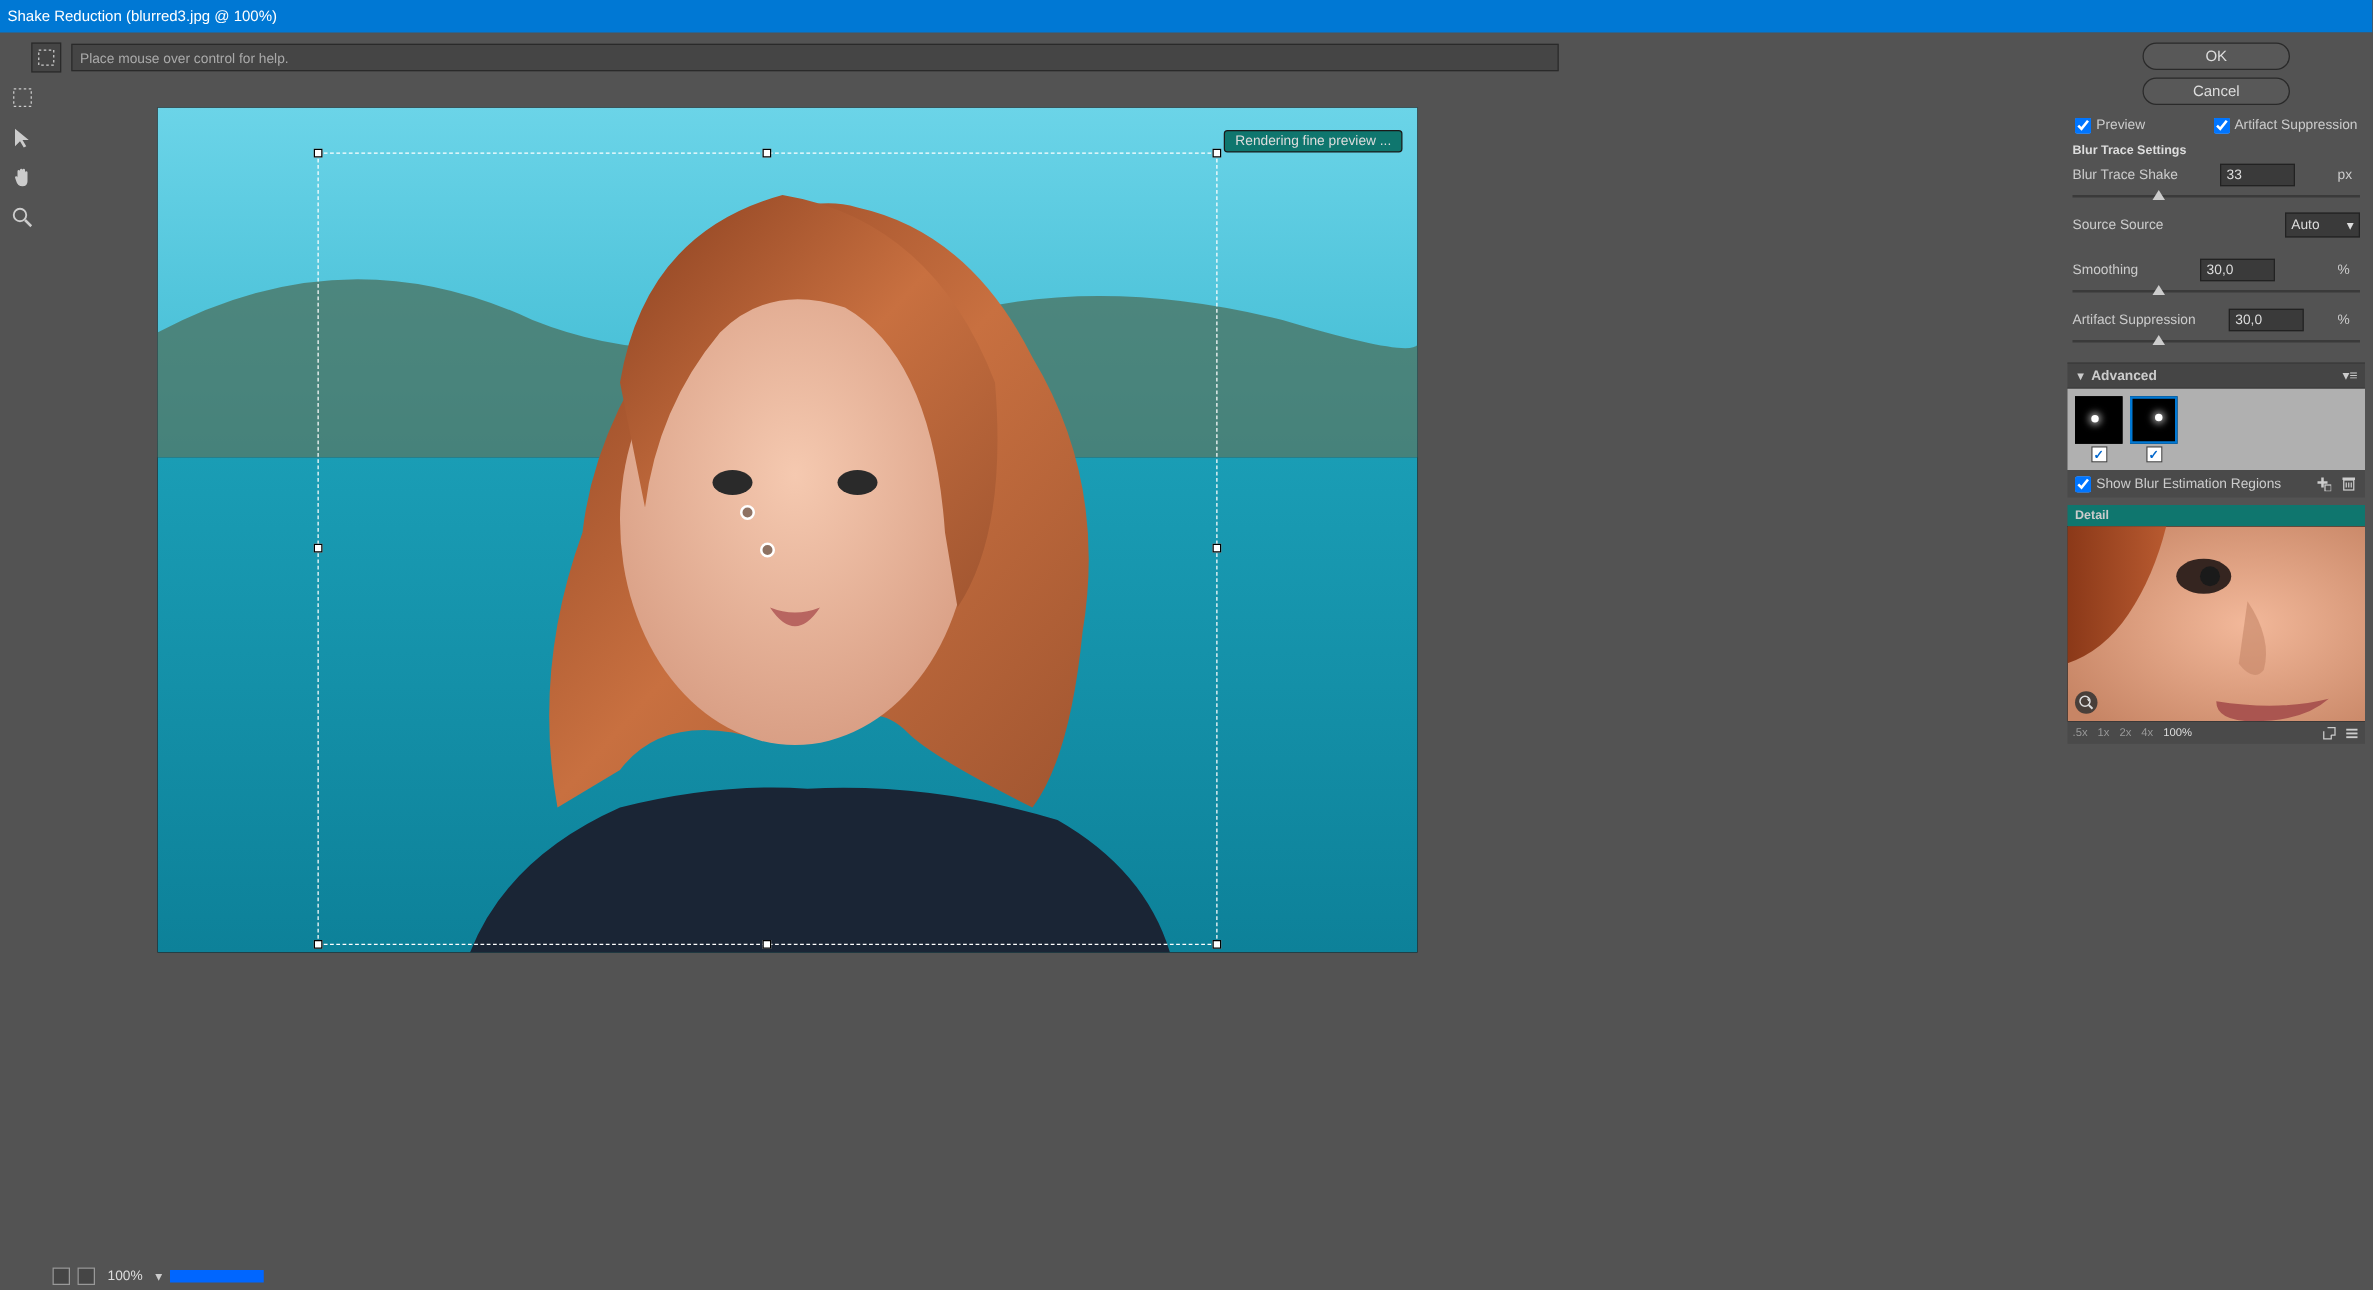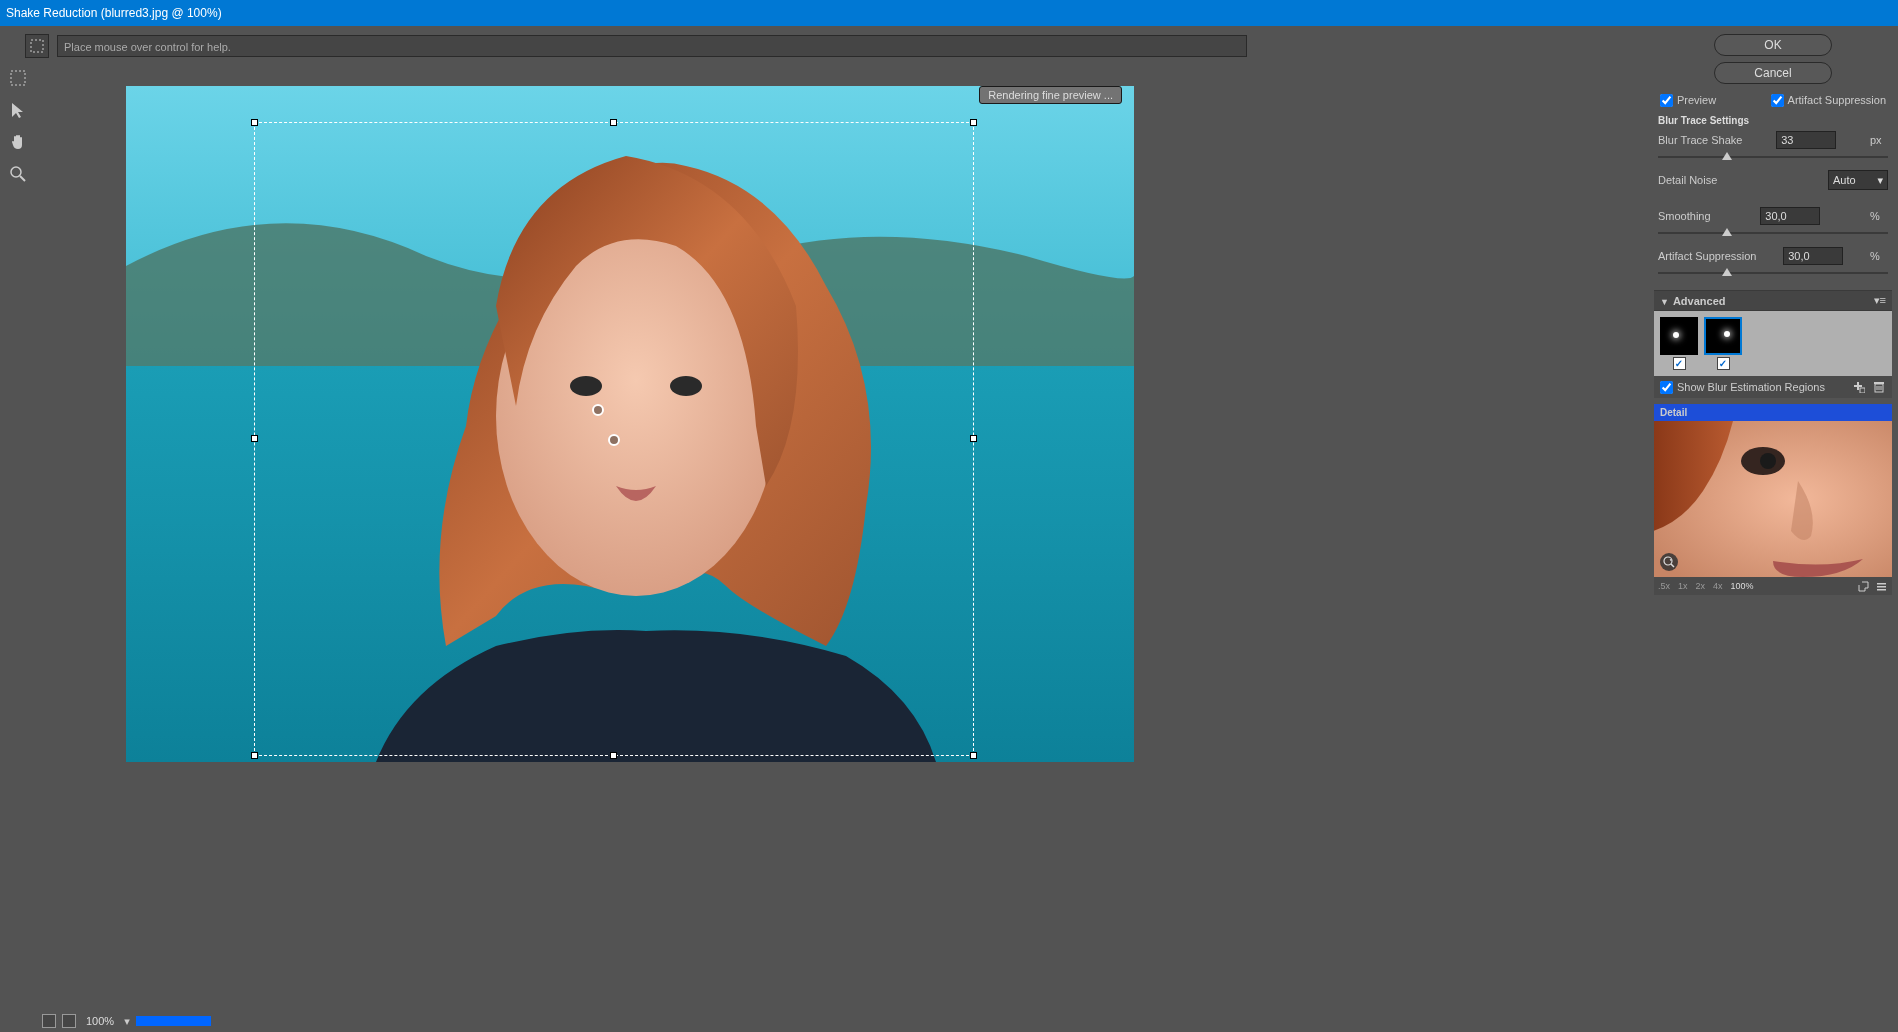--- a/index.html
+++ b/index.html
@@ -10,21 +10,21 @@
 .help-text { background: #454545; border: 1px solid #2a2a2a; flex: 0 0 1190px; height: 22px; line-height: 22px; padding-left: 6px; font-size: 11px; color: #aaa; }
 .main-area { display: flex; height: calc(1032px - 26px - 36px); }
 .left-toolbar { width: 36px; padding-top: 4px; display: flex; flex-direction: column; align-items: center; gap: 8px; }
 .tool-icon { width: 24px; height: 24px; display: flex; align-items: center; justify-content: center; cursor: pointer; }
 .canvas-holder { flex: 0 0 1200px; position: relative; }
 .canvas { position: absolute; left: 90px; top: 24px; width: 1008px; height: 676px; background: #000; }
 .img-main { width: 100%; height: 100%; display: block; }
 .selection-box { position: absolute; border: 1px dashed #fff; }
 .handle { position: absolute; width: 7px; height: 7px; background: #fff; border: 1px solid #000; }
 .center-point { position: absolute; width: 12px; height: 12px; border-radius: 50%; border: 2px solid #fff; background: rgba(0,0,0,0.4); }
-.render-badge { position: absolute; right: 12px; top: 0; background: #737373; border: 1px solid #1a1a1a; border-radius: 3px; color: #ddd; padding: 2px 8px; font-size: 11px; }
+.render-badge { position: absolute; right: 12px; top: 18px; background: #0f766e; border: 1px solid #1a1a1a; border-radius: 3px; color: #ddd; padding: 2px 8px; font-size: 11px; }
 .right-panel { position: absolute; right: 0; top: 26px; width: 250px; height: calc(1032px - 26px); background: #535353; padding: 8px 6px; }
 .btn { width: 118px; height: 22px; border: 1px solid #2a2a2a; background: #585858; color: #ddd; border-radius: 11px; display: block; margin: 0 auto 6px auto; font-size: 12px; cursor: pointer; }
 .check-row { display: flex; justify-content: space-between; padding: 4px 6px; font-size: 11px; }
 .check-row label { display: flex; align-items: flex-start; gap: 4px; }
 .section-heading { font-weight: bold; font-size: 10px; color: #ddd; padding: 4px 0 2px 4px; }
 .param-row { display: flex; align-items: center; justify-content: space-between; padding: 2px 4px; gap: 4px; height: 24px; }
 .param-label { font-size: 11px; color: #ccc; }
 .param-input { width: 60px; height: 18px; background: #3a3a3a; border: 1px solid #222; color: #ddd; padding: 0 4px; font-size: 11px; }
 .param-unit { width: 18px; font-size: 11px; color: #ccc; }
 .slider-rail { height: 10px; position: relative; margin: 0 4px 6px 4px; }
@@ -35,21 +35,21 @@
 .advanced-header .tri { margin-right: 4px; font-size: 9px; }
 .thumb-strip { background: #b0b0b0; padding: 6px; display: flex; gap: 6px; }
 .thumb-item { display: flex; flex-direction: column; align-items: center; gap: 2px; }
 .thumb-box { width: 38px; height: 38px; background: #000; border: 1px solid #000; position: relative; }
 .thumb-box.selected { border: 2px solid #0078D4; }
 .blur-dot { width: 6px; height: 6px; background: #fff; border-radius: 50%; box-shadow: 0 0 6px 2px rgba(255,255,255,0.6); position: absolute; }
 .adv-options-row { display: flex; align-items: center; justify-content: space-between; padding: 4px 6px; background: #4a4a4a; }
 .adv-icons { display: flex; gap: 6px; }
 .mini-icon { width: 14px; height: 14px; cursor: pointer; display: flex; align-items: center; justify-content: center; }
 .thumb-check { width: 13px; height: 13px; background: #fff; border: 1px solid #444; display: flex; align-items: center; justify-content: center; cursor: pointer; font-size: 10px; color: #0066cc; font-weight: bold; }
-.detail-header { background: #1d4ed8; padding: 3px 6px; font-weight: bold; font-size: 10px; margin-top: 6px; }
+.detail-header { background: #0f766e; padding: 3px 6px; font-weight: bold; font-size: 10px; margin-top: 6px; }
 .detail-preview { width: 100%; height: 156px; background: #000; position: relative; overflow: hidden; }
 .detail-img { width: 100%; height: 100%; display: block; }
 .zoom-row { display: flex; align-items: center; gap: 8px; padding: 2px 4px; background: #4a4a4a; font-size: 9px; color: #999; }
 .zoom-row span { cursor: pointer; }
 .zoom-row span.active { color: #ddd; }
 .zoom-icons { margin-left: auto; display: flex; gap: 4px; }
 .bottom-bar { position: absolute; bottom: 0; left: 36px; height: 22px; display: flex; align-items: center; gap: 6px; padding: 0 6px; }
 .bb-icon { width: 14px; height: 14px; border: 1px solid #999; background: #454545; cursor: pointer; }
 .zoom-display { font-size: 11px; color: #ddd; padding: 0 4px; }
 .progress-bar { width: 75px; height: 10px; background: #0066ff; }
@@ -167,21 +167,21 @@
     <span class="param-label">Blur Trace Shake</span>
     <input class="param-input" value="33" style="">
     <span class="param-unit">px</span>
   </div>
   <div class="slider-rail">
       <div class="slider-track"></div>
       <div class="slider-thumb" style="left:30%;"></div>
     </div>
 
   <div class="param-row">
-    <span class="param-label">Detail Noise</span>
+    <span class="param-label">Source Source</span>
     <div class="select-box">
         <span>Auto</span>
         <span>▾</span>
       </div>
   </div>
 
   <div class="spacer"></div>
   <div class="param-row">
     <span class="param-label">Smoothing</span>
     <input class="param-input" value="30,0" style="">

